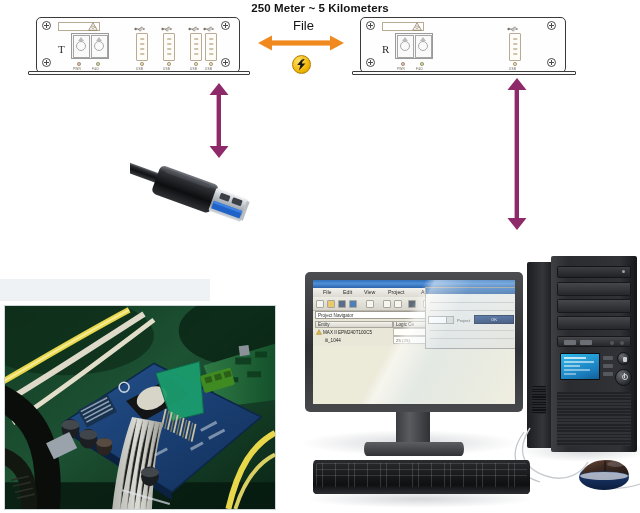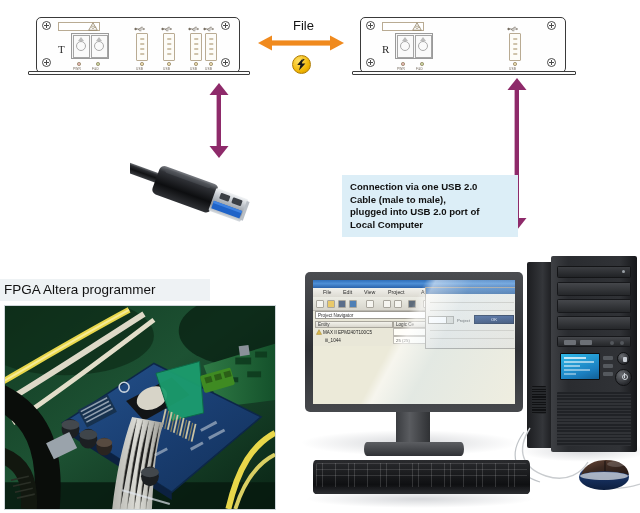--- a/index.html
+++ b/index.html
@@ -216,20 +216,21 @@
   .mouse{position:absolute;}
   .cord{position:absolute;}
 
   .shadow{position:absolute;background:radial-gradient(ellipse at center,rgba(120,125,135,.30),rgba(255,255,255,0) 70%);}
 </style>
 </head>
 <body>
 
 <div class="stage">
 
+  <div class="top-title" style="top:2px;">250 Meter ~ 5 Kilometers</div>
 
   <div class="device" style="left:28px;top:17px;width:220px;height:65px;">
     <div class="dev-body" style="left:8px;top:0;width:204px;height:56px;"></div>
     <div class="dev-foot" style="left:0px;top:54px;width:222px;"></div>
 
     <div class="screw" style="left:14px;top:4px;"></div>
     <div class="screw" style="left:14px;top:41px;"></div>
     <div class="screw" style="left:193px;top:4px;"></div>
     <div class="screw" style="left:193px;top:41px;"></div>
 
@@ -439,27 +440,22 @@
 
       <rect x="86" y="49" width="30" height="8" fill="#1f63c8"></rect>
       <rect x="86" y="49" width="30" height="2.4" fill="#3f83e2"></rect>
 
       <rect x="90" y="39" width="10" height="6" rx="1" fill="#3b3f45"></rect>
       <rect x="103" y="39" width="10" height="6" rx="1" fill="#3b3f45"></rect>
       <rect x="117" y="38" width="3" height="20" fill="#b9bfc6"></rect>
     </g>
   </svg>
 
-  <div class="callout" style="left:342px;top:175px;width:176px;height:62px;">Connection via one USB 2.0
-Cable (male to male),
-plugged into USB 2.0 port of
-Local Computer</div>
 
   <div class="fpga-caption-bg" style="left:0px;top:279px;width:210px;height:22px;"></div>
-  <div class="fpga-caption" style="left:4px;top:282px;">FPGA Altera programmer</div>
 
   <div class="photo" style="left:4px;top:305px;width:272px;height:205px;background:#14371f;">
     <svg style="position:absolute;left:0;top:0;width:100%;height:100%;" viewBox="0 0 272 205" preserveAspectRatio="none">
       <defs>
         <linearGradient id="gBg" x1="0" y1="0" x2="1" y2="1">
           <stop offset="0%" stop-color="#123a22"></stop>
           <stop offset="45%" stop-color="#1d5233"></stop>
           <stop offset="100%" stop-color="#0a2415"></stop>
         </linearGradient>
         <linearGradient id="gPcb" x1="0" y1="0" x2="1" y2="1">

